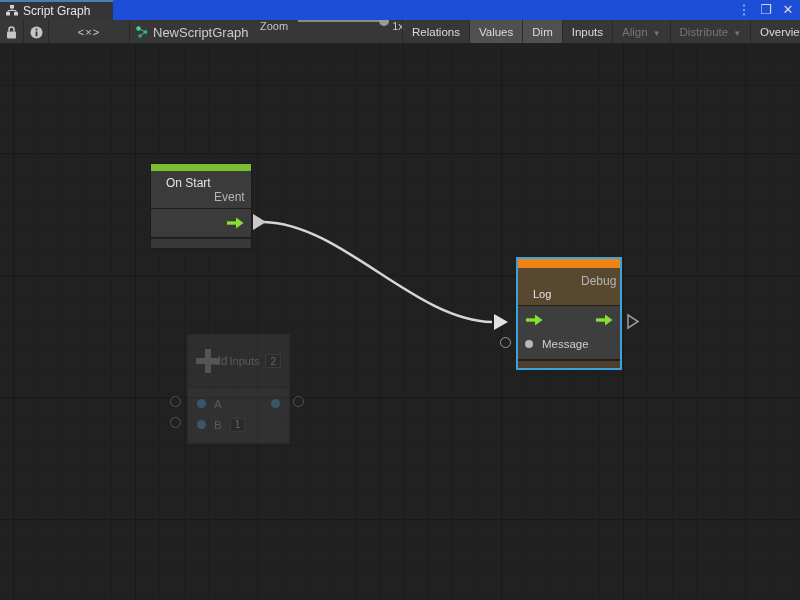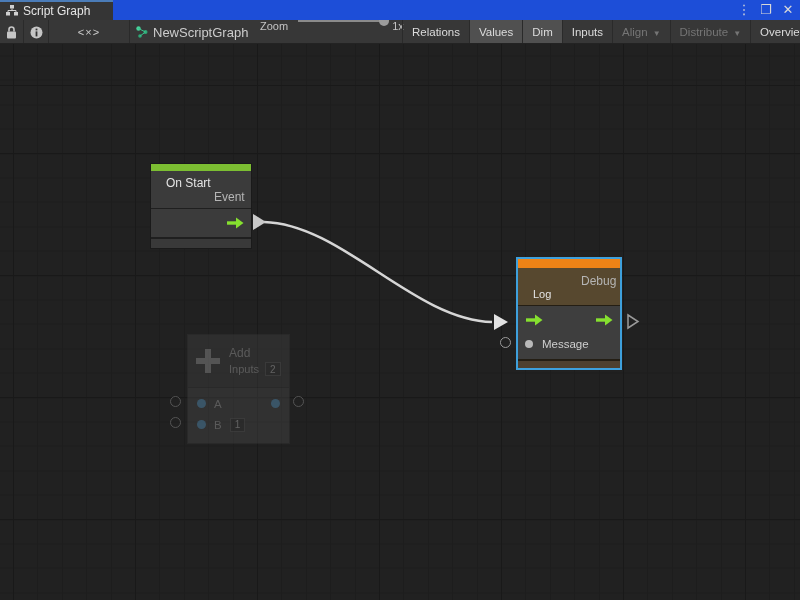--- a/index.html
+++ b/index.html
@@ -75,21 +75,21 @@
   .port-dot { width:8px; height:8px; border-radius:50%; background:#b9b9b9; }
   .port-label { font-size:11.5px; color:#cfcfcf; }
 
   
   .empty-circle { position:absolute; width:11px; height:11px; border:1.5px solid #9a9a9a; border-radius:50%; }
 
   
   .dim-group { position:absolute; inset:0; opacity:0.42; }
   .n-add { left:187px; top:290px; width:103px; background:#414141; border:1px solid #353535; }
   .n-add .add-header { height:52px; display:flex; align-items:center; gap:9px; padding:0 8px; }
-  .add-titles { display:flex; flex-direction:column; gap:2px; }
+  .add-titles { display:flex; flex-direction:row; gap:2px; }
   .add-title { font-size:12px; color:#a9a9a9; }
   .inputs-line { display:flex; align-items:center; gap:6px; }
   .inputs-label { font-size:11px; color:#a9a9a9; }
   .mini-field { background:#3a3a3a; border:1px solid #5d5d5d; color:#bdbdbd; font-size:10px;
     padding:0 4px; height:14px; display:flex; align-items:center; }
   .n-add .ports { background:#474747; border-top:1px solid #353535; padding:5px 0 8px 0; }
   .n-add .prow { height:21px; display:flex; align-items:center; gap:8px; padding:0 9px; }
   .vdot { width:9px; height:9px; border-radius:50%; background:#5d9dc9; }
   .plabel { font-size:11.5px; color:#a9a9a9; }
   .prow .spacer { flex:1; }

